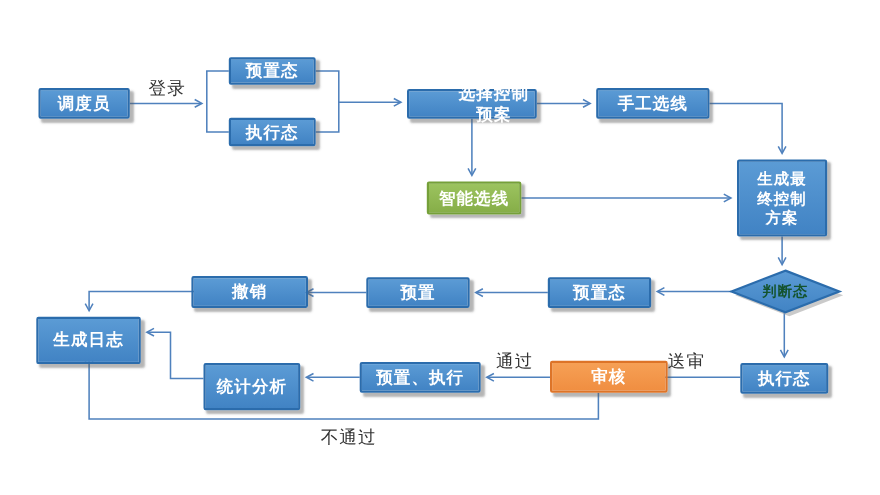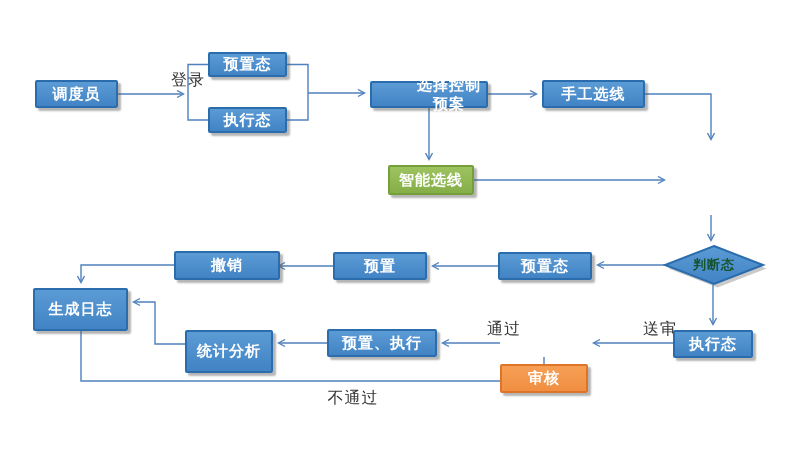--- a/index.html
+++ b/index.html
@@ -28,21 +28,21 @@
     border:2px solid #dd7428;
   }
   .multiline{flex-direction:column;line-height:1.3;font-size:14px;letter-spacing:1px;}
   .diamond-label{
     position:absolute;display:flex;align-items:center;justify-content:center;
     color:#14532d;font-weight:bold;font-size:13px;letter-spacing:1px;
     background:transparent;box-shadow:none;border:none;
   }
   .edge-label{
     position:absolute;color:#333333;font-size:16px;letter-spacing:1px;
-    font-family:"Liberation Serif","DejaVu Serif",serif;text-align:center;margin-left:36px;
+    font-family:"Liberation Serif","DejaVu Serif",serif;text-align:center;
   }
 </style>
 </head>
 <body>
 
 <div id="canvas">
 
   <svg id="wires" viewBox="0 0 800 450">
     <defs>
       <marker id="arr" markerWidth="10" markerHeight="10" refX="7" refY="4.5" orient="auto" markerUnits="userSpaceOnUse">
@@ -83,38 +83,43 @@
   <div class="node blue" style="left:208px;top:52px;width:79px;height:25px;">预置态</div>
 
   <div class="node blue" style="left:208px;top:107px;width:79px;height:26px;">执行态</div>
 
   <div class="node blue" style="left:370px;top:81px;width:118px;height:27px;padding-left:40px;">选择控制预案</div>
 
   <div class="node blue" style="left:542px;top:80px;width:103px;height:28px;">手工选线</div>
 
   <div class="node green" style="left:388px;top:165px;width:86px;height:30px;">智能选线</div>
 
+  <div class="node blue multiline" style="left:670px;top:145px;width:82px;height:70px;">
+    <span>生成最</span>
+    <span>终控制</span>
+    <span>方案</span>
+  </div>
 
   <div class="diamond-label" style="left:665px;top:247px;width:98px;height:36px;">判断态</div>
 
   <div class="node blue" style="left:673px;top:330px;width:80px;height:28px;">执行态</div>
 
   <div class="node blue" style="left:498px;top:252px;width:94px;height:28px;">预置态</div>
 
   <div class="node blue" style="left:333px;top:252px;width:94px;height:28px;">预置</div>
 
   <div class="node blue" style="left:174px;top:251px;width:106px;height:29px;">撤销</div>
 
   <div class="node blue" style="left:33px;top:288px;width:95px;height:43px;">生成日志</div>
 
   <div class="node blue" style="left:185px;top:330px;width:88px;height:43px;">统计分析</div>
 
   <div class="node blue" style="left:327px;top:329px;width:110px;height:28px;">预置、执行</div>
 
-  <div class="node orange" style="left:500px;top:328px;width:88px;height:29px;margin-top:36px;">审核</div>
+  <div class="node orange" style="left:500px;top:328px;width:107px;height:29px;">审核</div>
 
   <div class="edge-label" style="left:130px;top:70px;width:44px;">登录</div>
 
   <div class="edge-label" style="left:448px;top:319px;width:40px;">通过</div>
 
   <div class="edge-label" style="left:604px;top:319px;width:40px;">送审</div>
 
   <div class="edge-label" style="left:288px;top:388px;width:58px;">不通过</div>
 
 </div>

